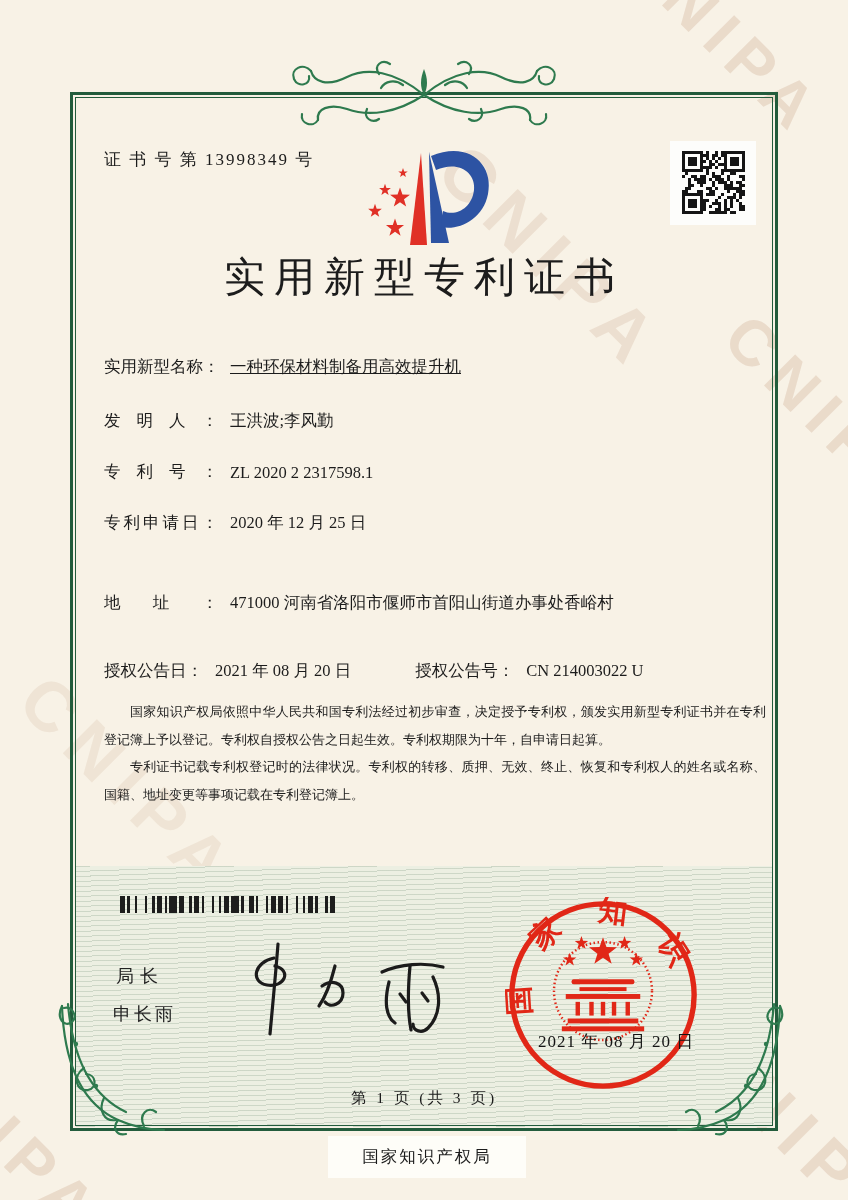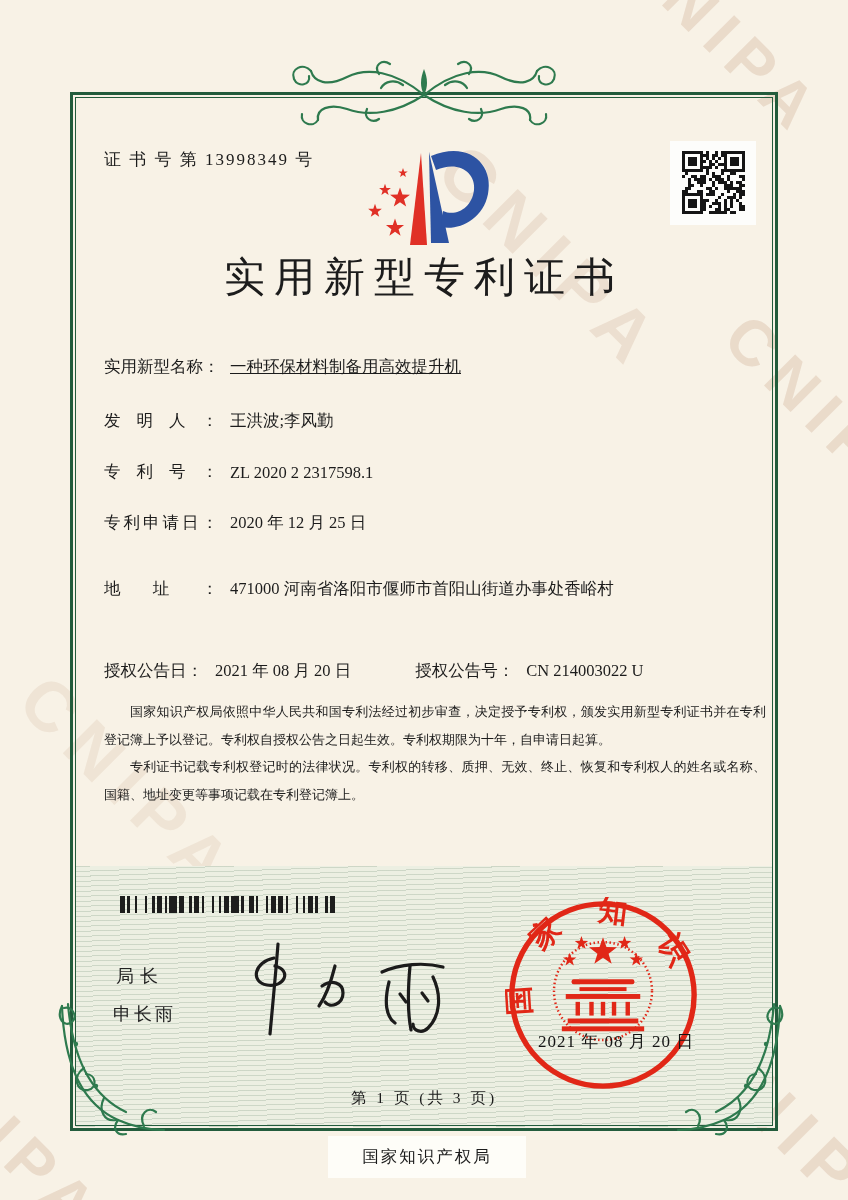--- a/index.html
+++ b/index.html
@@ -584,21 +584,21 @@
   </div>
   <div class="row" style="top:410px;">
     <span class="lbl">发明人：</span><span class="val">王洪波;李风勤</span>
   </div>
   <div class="row" style="top:461px;">
     <span class="lbl">专利号：</span><span class="val">ZL 2020 2 2317598.1</span>
   </div>
   <div class="row" style="top:512px;">
     <span class="lbl">专利申请日：</span><span class="val">2020 年 12 月 25 日</span>
   </div>
-  <div class="row" style="top:578px;">
+  <div class="row" style="top:592px;">
     <span class="lbl">地址：</span><span class="val">471000 河南省洛阳市偃师市首阳山街道办事处香峪村</span>
   </div>
   <div class="row" style="top:660px;">
     <span class="lbl2">授权公告日：</span><span class="val">2021 年 08 月 20 日</span><span class="pair2">授权公告号：</span><span class="val">CN 214003022 U</span>
   </div>
 
   <div class="paras">
     <p>国家知识产权局依照中华人民共和国专利法经过初步审查，决定授予专利权，颁发实用新型专利证书并在专利登记簿上予以登记。专利权自授权公告之日起生效。专利权期限为十年，自申请日起算。</p>
     <p>专利证书记载专利权登记时的法律状况。专利权的转移、质押、无效、终止、恢复和专利权人的姓名或名称、国籍、地址变更等事项记载在专利登记簿上。</p>
   </div>

